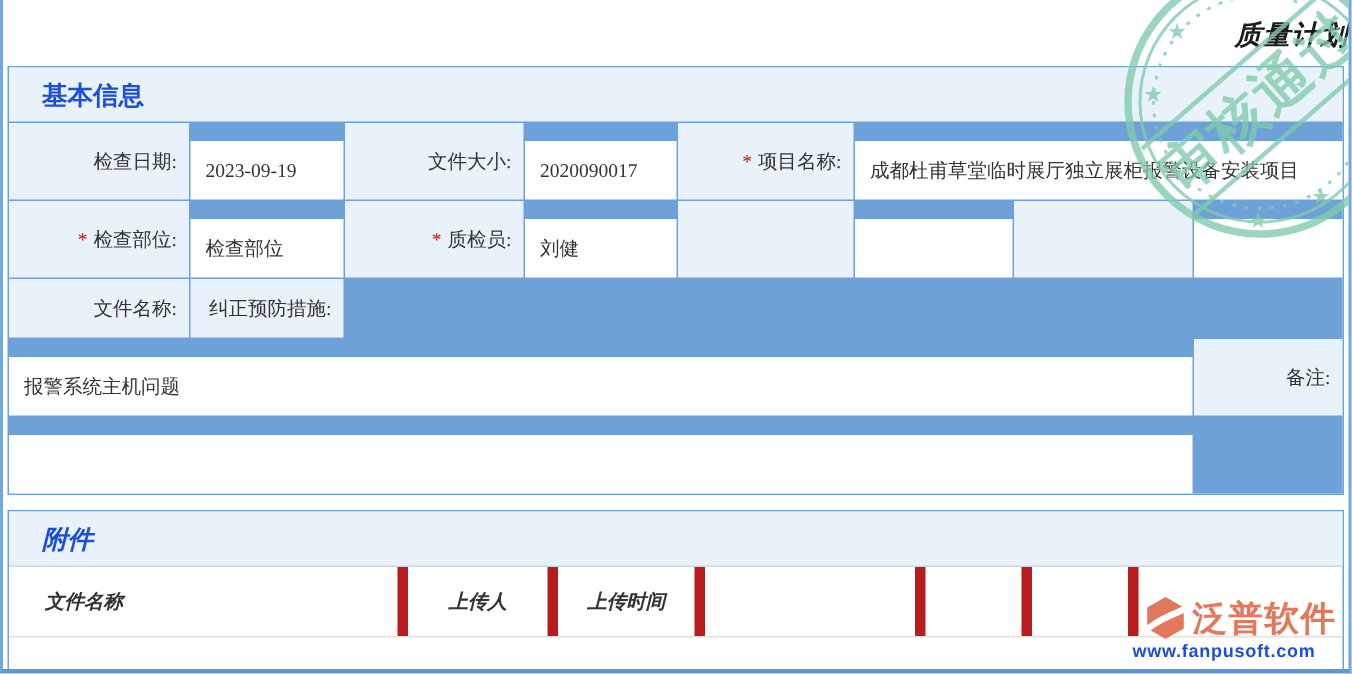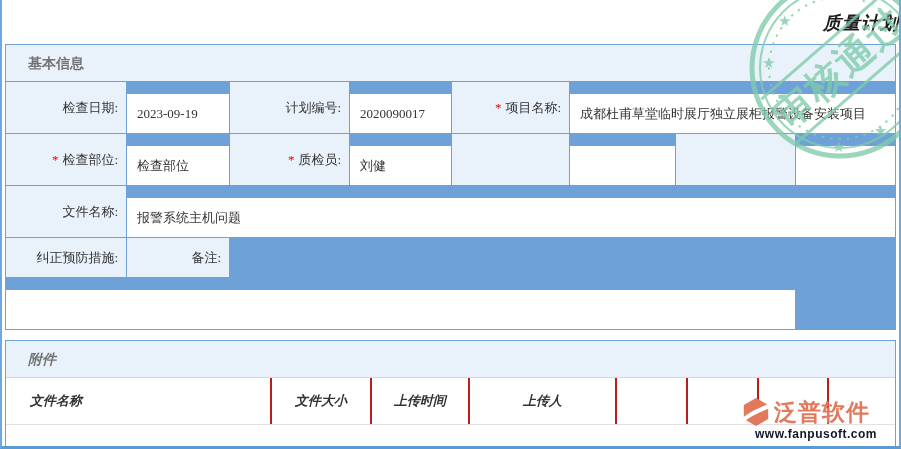--- a/index.html
+++ b/index.html
@@ -30,23 +30,23 @@
   }
   
   .bi-table {
     margin: 0 3px;
     border: 1px solid #6fa1d9;
   }
   .section-header {
     height: 37px;
     line-height: 37px;
     background: #e9f2fb;
-    color: #737373;
-    font-weight: bold;
-    font-size: 14px;
+    color: #1d4ed8;
+    font-weight: bold;
+    font-size: 17px;
     padding-left: 22px;
   }
   .bi-table .section-header { border-bottom: 1px solid #6fa1d9; }
   .bi-grid {
     display: grid;
     grid-template-columns: 120px 102px 119px 101px 117px 105px 119px 1fr;
     gap: 1px;
     background: #6fa1d9; 
     font-family: Liberation Serif, serif;
   }
@@ -87,21 +87,21 @@
     height: 47px;
     border-bottom: 1px solid #e2e2e2;
   }
   .att-cell {
     display: flex;
     align-items: center;
     justify-content: center;
     font-size: 13px;
     font-weight: bold;
     color: #333;
-    border-right: 2px solid #b91c1c;
+    border-right: 7px solid #b91c1c;
   }
   .att-cell:last-child { border-right: none; }
   .att-cell.first { justify-content: flex-start; padding-left: 24px; }
   
   .stamp {
     position: absolute;
     left: 726px;
     top: -44px;
     width: 224px;
     height: 224px;
@@ -112,54 +112,54 @@
   .brand {
     position: absolute;
     right: 8px;
     top: 397px;
     width: 150px;
     text-align: center;
   }
   .brand-row {
     display: flex;
     align-items: center;
-    justify-content: flex-start;
+    justify-content: flex-end;
   }
   .brand-name {
     font-size: 23px;
     font-weight: bold;
     color: #e2795c;
     letter-spacing: 1px;
     line-height: 26px;
   }
   .brand-site {
     font-size: 12px;
     font-weight: bold;
-    color: #0f172a;
+    color: #1d4ed8;
     letter-spacing: 0.5px;
     margin-top: 0px;
   }
 </style>
 </head>
 <body>
 
 <div class="page">
 
   <div class="page-title">质量计划</div>
 
   <div class="bi-table">
     <div class="section-header">基本信息</div>
     <div class="bi-grid">
 
       <div class="cell lbl">
         <span>检查日期:</span>
       </div>
       <div class="cell val">2023-09-19</div>
       <div class="cell lbl">
-        <span>计划编号:</span>
+        <span>文件大小:</span>
       </div>
       <div class="cell val">2020090017</div>
       <div class="cell lbl">
         <span class="req-star">*</span>
         <span>项目名称:</span>
       </div>
       <div class="cell val span3">成都杜甫草堂临时展厅独立展柜报警设备安装项目</div>
 
       <div class="cell lbl">
         <span class="req-star">*</span>
@@ -172,41 +172,40 @@
       </div>
       <div class="cell val">刘健</div>
       <div class="cell lbl"></div>
       <div class="cell val"></div>
       <div class="cell lbl"></div>
       <div class="cell val"></div>
 
       <div class="cell lbl">
         <span>文件名称:</span>
       </div>
+      <div class="cell lbl">
+        <span>纠正预防措施:</span>
+      </div>
+
       <div class="cell val span7">报警系统主机问题</div>
-
-      <div class="cell lbl">
-        <span>纠正预防措施:</span>
-      </div>
 
       <div class="cell lbl">
         <span>备注:</span>
       </div>
       <div class="cell val span7"></div>
 
     </div>
   </div>
 
   <div class="att-table">
     <div class="section-header">附件</div>
     <div class="att-grid">
       <div class="att-cell first">文件名称</div>
-      <div class="att-cell">文件大小</div>
+      <div class="att-cell">上传人</div>
       <div class="att-cell">上传时间</div>
-      <div class="att-cell">上传人</div>
       <div class="att-cell"></div>
       <div class="att-cell"></div>
       <div class="att-cell"></div>
       <div class="att-cell"></div>
     </div>
     <div style="height:49px;"></div>
   </div>
 
   <svg class="stamp" viewBox="0 0 224 224" xmlns="http://www.w3.org/2000/svg">
     <g stroke="#7fcbaa" fill="none">

